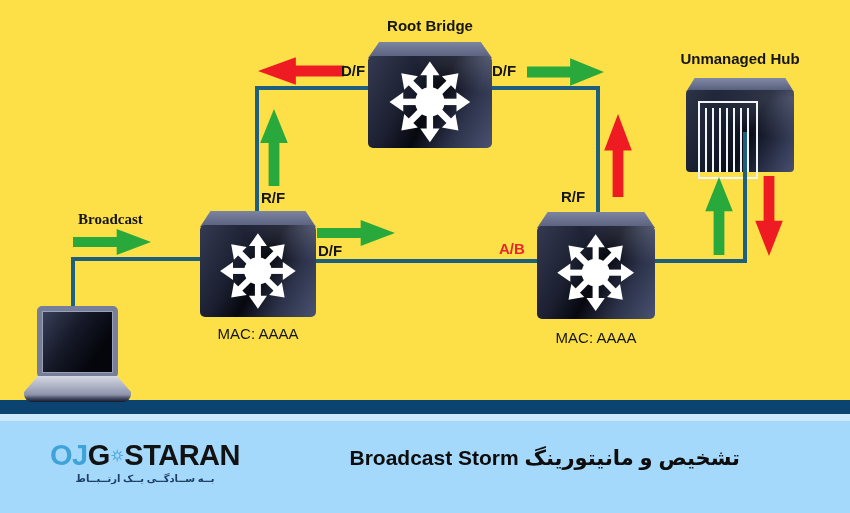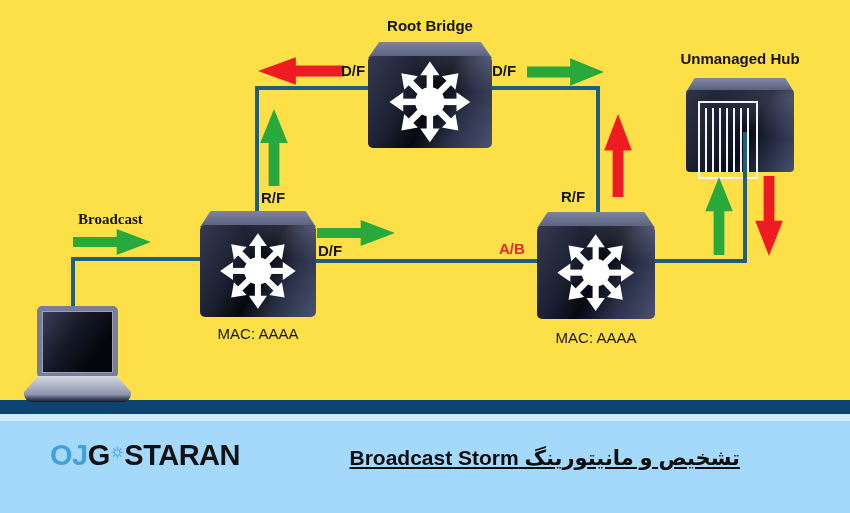--- a/index.html
+++ b/index.html
@@ -90,33 +90,33 @@
     border-radius:0 0 8px 8px;
   }
 
   
   .footer{position:absolute;left:0;top:400px;width:850px;height:113px;}
   .footer-navy{position:absolute;left:0;top:0;width:100%;height:14px;background:#0b4470;}
   .footer-strip{position:absolute;left:0;top:14px;width:100%;height:7px;background:#cdeafd;}
   .footer-body{position:absolute;left:0;top:21px;width:100%;height:92px;background:#a5d9fc;}
 
   .logo{position:absolute;left:50px;top:41px;width:190px;z-index:2;}
-  .logo-line{display:flex;align-items:flex-start;font-weight:800;font-size:29px;letter-spacing:-.5px;line-height:1;}
+  .logo-line{display:flex;align-items:center;font-weight:800;font-size:29px;letter-spacing:-.5px;line-height:1;}
   .logo-oj{color:#3fa3da;}
   .logo-g{color:#121212;}
   .logo-gear{width:23px;height:23px;margin:0 1px;display:block;}
   .logo-staran{color:#121212;}
   .logo-tagline{
     margin-top:3px;font-size:10px;font-weight:600;color:#1c3f63;
     direction:rtl;text-align:center;letter-spacing:.5px;white-space:nowrap;
   }
   .footer-title{
     position:absolute;left:358px;top:46px;width:382px;z-index:2;
     direction:rtl;text-align:center;
-    font-size:21px;font-weight:700;color:#0d0d0d;white-space:nowrap;text-decoration:underline;
+    font-size:21px;font-weight:700;color:#0d0d0d;white-space:nowrap;
   }
 </style>
 </head>
 <body>
 
 <div class="stage">
 
   <div class="diagram">
 
     <div class="link h" style="left:255px;top:86px;width:345px;"></div>
@@ -309,18 +309,19 @@
             <line x1="1.5" y1="12" x2="5" y2="12"></line>
               <line x1="19" y1="12" x2="22.5" y2="12"></line>
             <line x1="4.6" y1="4.6" x2="7" y2="7"></line>
               <line x1="17" y1="17" x2="19.4" y2="19.4"></line>
             <line x1="19.4" y1="4.6" x2="17" y2="7"></line>
               <line x1="7" y1="17" x2="4.6" y2="19.4"></line>
           </g>
         </svg>
         <span class="logo-staran">STARAN</span>
       </div>
+      <div class="logo-tagline">بــه ســادگــی یــک ارتــبــاط</div>
     </div>
 
     <div class="footer-title">تشخیص و مانیتورینگ Broadcast Storm</div>
   </div>
 
 </div>
 
 </body></html>

